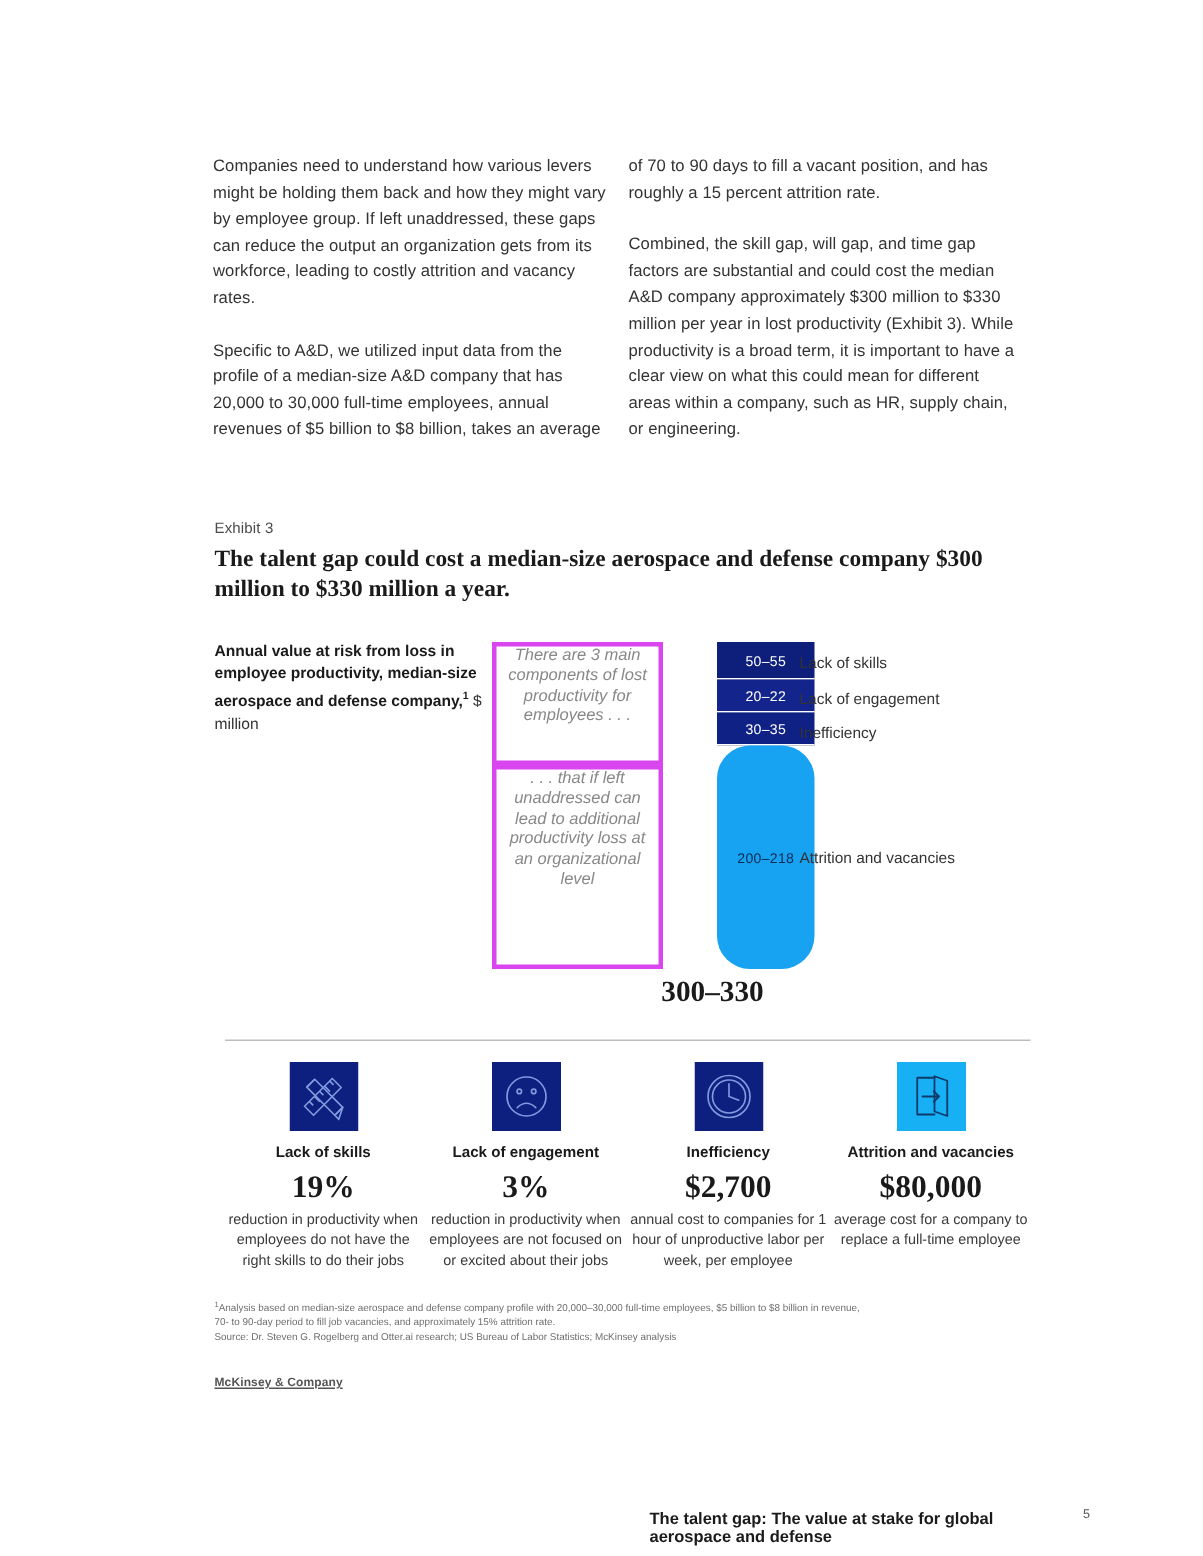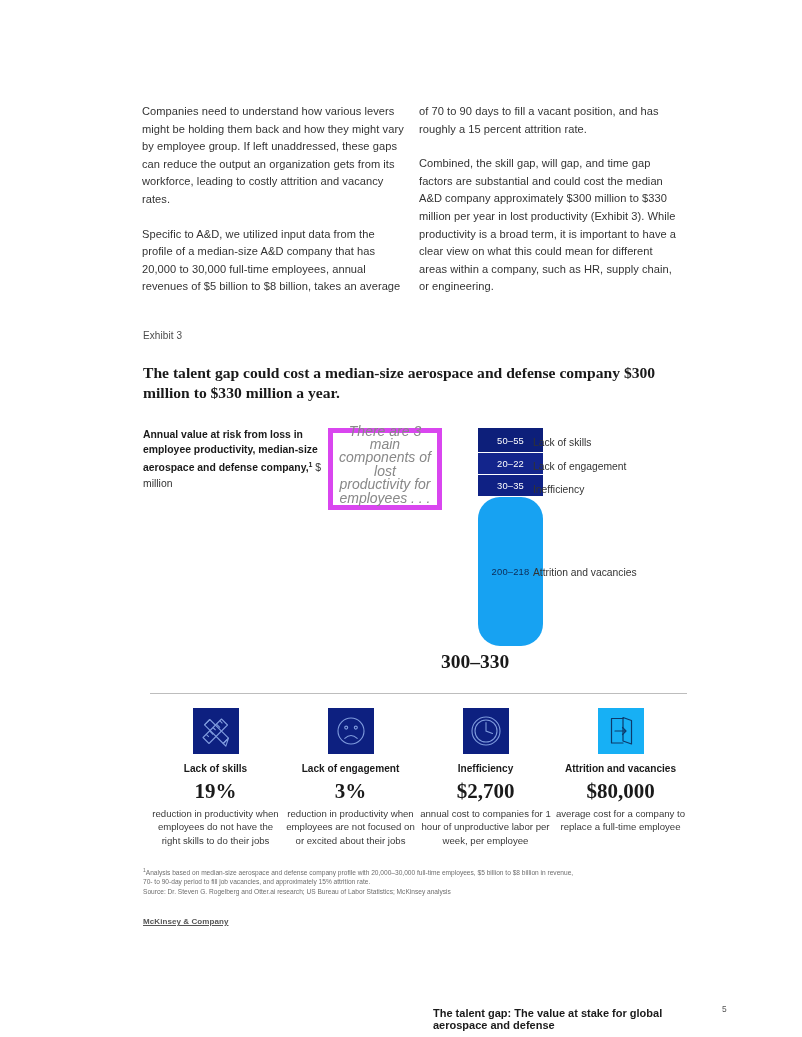--- a/index.html
+++ b/index.html
@@ -39,21 +39,21 @@
     line-height: 17.6px;
     color: #333333;
     letter-spacing: 0.005em;
   }
   .col p:last-child { margin-bottom: 0; }
 
   
   .exhibit-label {
     position: absolute;
     left: 143px;
-    top: 330px;
+    top: 347px;
     font-size: 10px;
     color: #4a4a4a;
     letter-spacing: 0.01em;
   }
   .exhibit-title {
     position: absolute;
     left: 143px;
     top: 363px;
     width: 540px;
     font-family: "Liberation Serif", serif;
@@ -88,27 +88,27 @@
   }
   .chart-caption .unit {
     font-weight: normal;
     color: #333;
   }
 
   
   .annot {
     position: absolute;
     box-sizing: border-box;
-    border: 5px solid #d946ef;
+    border: 3px solid #d946ef;
     display: flex;
-    align-items: flex-end;
+    align-items: flex-start;
     justify-content: center;
     text-align: center;
     font-style: italic;
-    font-size: 14px;
+    font-size: 11px;
     line-height: 13.4px;
     color: #888888;
   }
   .annot-top {
     left: 185px;
     top: 4px;
     width: 114px;
     height: 82px;
   }
   .annot-bottom {
@@ -286,20 +286,23 @@
   <div class="exhibit-title">The talent gap could cost a median-size aerospace and defense company $300 million to $330 million a year.</div>
 
   <div class="chart-area">
 
     <div class="chart-caption">
       <span>Annual value at risk from loss in employee productivity, median-size aerospace and defense company,</span><span class="sup">1</span> <span class="unit">$ million</span>
     </div>
 
     <div class="annot annot-top">
       <span>There are 3 main components of lost productivity for employees . . .</span>
+    </div>
+    <div class="annot annot-bottom">
+      <span>. . . that if left unaddressed can lead to additional productivity loss at an organizational level</span>
     </div>
 
     <div class="bar">
       <div class="seg dark s1">50–55</div>
       <div class="seg dark s2">20–22</div>
       <div class="seg dark s3">30–35</div>
       <div class="seg light">200–218</div>
     </div>
 
     <div class="seg-label l1">Lack of skills</div>

